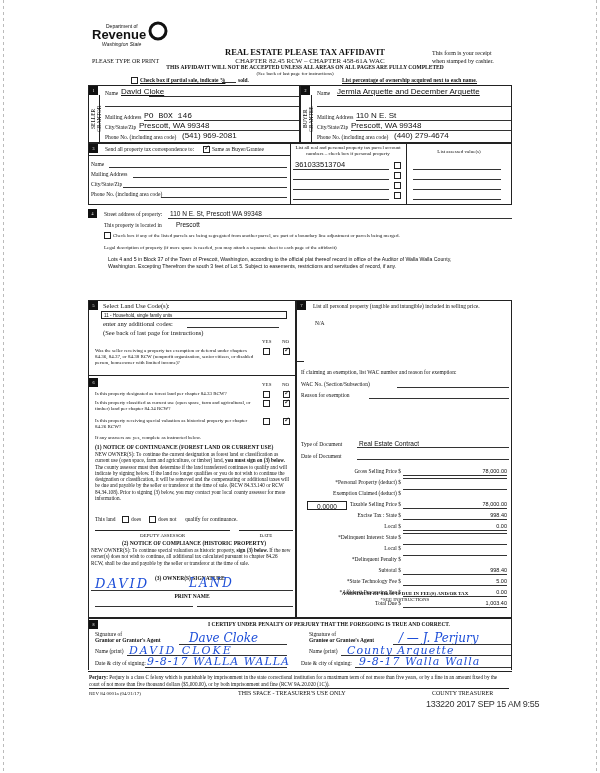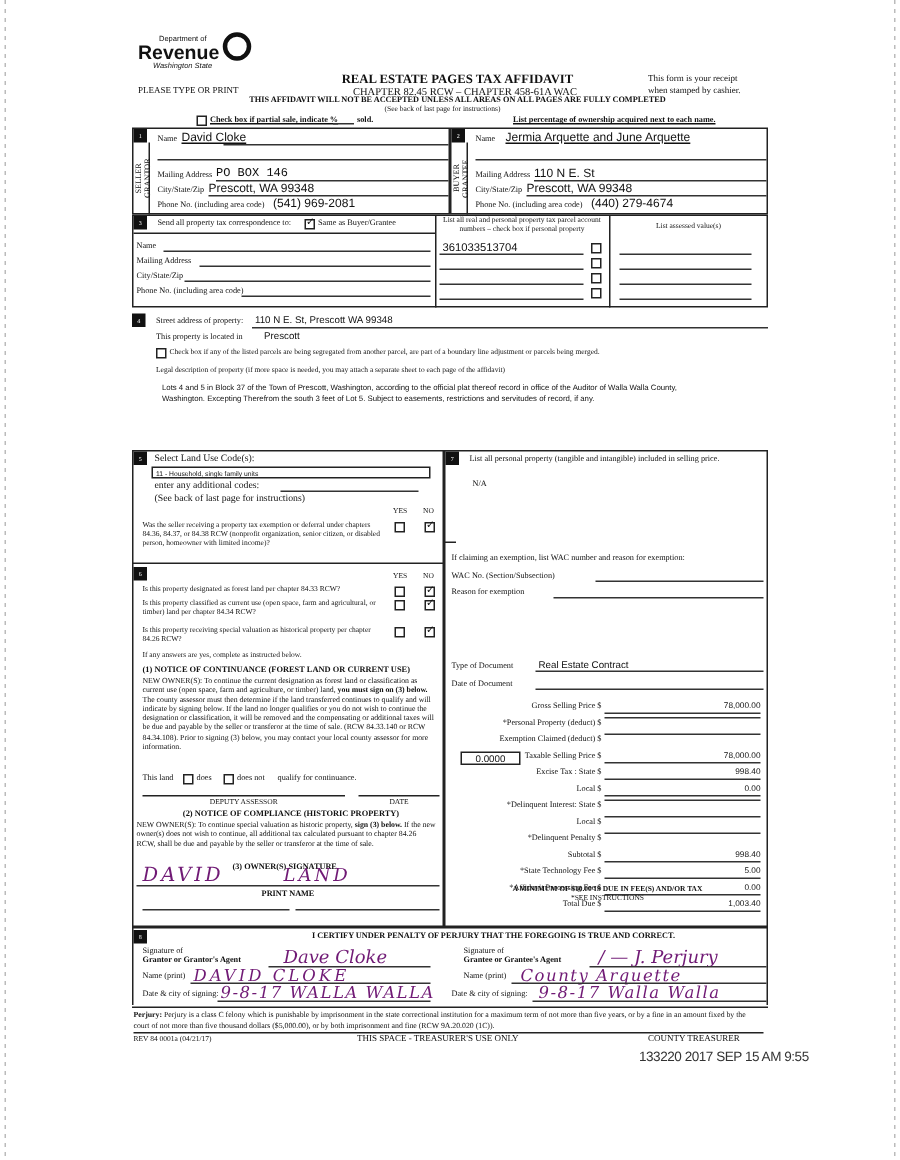--- a/index.html
+++ b/index.html
@@ -2,21 +2,21 @@
 <html><head>
 <meta charset="utf-8">
 <style>
   html, body { margin:0; padding:0; background:#fff; }
   body { width:600px; height:773px; position:relative; overflow:hidden; font-family:"Liberation Serif", serif; color:#111; }
   .edge-l { position:absolute; left:3px; top:0; width:1px; height:773px; background:repeating-linear-gradient(#bbb 0 3px, transparent 3px 6px); }
   .edge-r { position:absolute; left:596px; top:0; width:1px; height:773px; background:repeating-linear-gradient(#bbb 0 3px, transparent 3px 6px); }
   .abs { position:absolute; }
   .hand { font-family:"Liberation Sans", sans-serif; color:#111; }
   .sans { font-family:"Liberation Sans", sans-serif; }
-  .sig { font-family:"DejaVu Serif", serif; font-style:italic; color:#701a75; }
+  .sig { font-family:"DejaVu Serif", serif; font-style:italic; color:#1d4ed8; }
   .box { position:absolute; border:1px solid #222; box-sizing:border-box; }
   .numtag { position:absolute; width:9px; height:9px; background:#111; color:#fff; font-size:4px; text-align:center; line-height:9px; }
   .ul { position:absolute; border-bottom:1px solid #333; }
   .cb { position:absolute; width:7px; height:7px; border:1px solid #222; box-sizing:border-box; background:#fff; }
   .cb.checked::after { content:"✓"; position:absolute; left:0; top:-3px; font-size:7px; line-height:9px; }
   .t5 { font-size:5px; line-height:6px; }
   .t55 { font-size:5.5px; line-height:7px; }
   .t6 { font-size:6px; line-height:7px; }
   .t65 { font-size:6.5px; line-height:8px; }
   .b { font-weight:bold; }
@@ -33,21 +33,21 @@
 <div class="abs" style="left:92px;top:20px;width:80px;height:32px;">
   <div class="abs sans t5" style="left:14px;top:3px;">Department of</div>
   <div class="abs sans b" style="left:0;top:8px;font-size:13px;line-height:13px;">Revenue</div>
   <div class="abs sans t5" style="left:10px;top:21px;font-style:italic;">Washington State</div>
   <svg class="abs" style="left:56px;top:1px;" width="20" height="20" viewBox="0 0 20 20">
     <circle cx="10" cy="10" r="8" fill="none" stroke="#111" stroke-width="3"></circle>
     <path d="M6 14 Q10 4 15 9" fill="none" stroke="#fff" stroke-width="2"></path>
   </svg>
 </div>
 
-<div class="abs b center" style="left:200px;top:48px;width:210px;font-size:8.5px;line-height:9px;">REAL ESTATE PAGES TAX AFFIDAVIT</div>
+<div class="abs b center" style="left:200px;top:48px;width:210px;font-size:8.5px;line-height:9px;">REAL ESTATE PLEASE TAX AFFIDAVIT</div>
 <div class="abs t6" style="left:92px;top:58px;">PLEASE TYPE OR PRINT</div>
 <div class="abs center" style="left:205px;top:57px;width:210px;font-size:7px;line-height:8px;">CHAPTER 82.45 RCW – CHAPTER 458-61A WAC</div>
 <div class="abs b center" style="left:120px;top:64px;width:370px;font-size:5.5px;line-height:7px;">THIS AFFIDAVIT WILL NOT BE ACCEPTED UNLESS ALL AREAS ON ALL PAGES ARE FULLY COMPLETED</div>
 <div class="abs t6" style="left:432px;top:50px;">This form is your receipt</div>
 <div class="abs t6" style="left:432px;top:58px;">when stamped by cashier.</div>
 <div class="abs t5 center" style="left:235px;top:71px;width:120px;">(See back of last page for instructions)</div>
 <div class="cb" style="left:131px;top:77px;"></div>
 <div class="abs t55 b" style="left:140px;top:77px;text-decoration:underline;">Check box if partial sale, indicate %</div>
 <div class="ul" style="left:222px;top:82px;width:14px;"></div>
 <div class="abs t55 b" style="left:238px;top:77px;">sold.</div>
@@ -71,21 +71,21 @@
   <div class="abs t55" style="left:16px;top:48px;">Phone No. (including area code)</div>
   <div class="abs hand" style="left:93px;top:45px;font-size:8px;">(541) 969-2081</div>
 </div>
 
 <div class="box" style="left:300px;top:85px;width:212px;height:58px;">
   <div class="numtag" style="left:0;top:0;">2</div>
   <div class="abs" style="left:0;top:9px;width:10px;height:48px;border-right:1px solid #222;">
     <div class="vlbl" style="left:1px;top:4px;height:40px;">BUYER GRANTEE</div>
   </div>
   <div class="abs t55" style="left:16px;top:4px;">Name</div>
-  <div class="abs hand" style="left:36px;top:1px;font-size:8px;text-decoration:underline;">Jermia Arquette and June Arquette</div>
+  <div class="abs hand" style="left:36px;top:1px;font-size:8px;text-decoration:underline;">Jermia Arquette and December Arquette</div>
   <div class="ul" style="left:16px;top:20px;width:194px;"></div>
   <div class="abs t55" style="left:16px;top:28px;">Mailing Address</div>
   <div class="abs hand" style="left:55px;top:25px;font-size:8px;">110 N E. St</div>
   <div class="ul" style="left:55px;top:34px;width:155px;"></div>
   <div class="abs t55" style="left:16px;top:38px;">City/State/Zip</div>
   <div class="abs hand" style="left:50px;top:35px;font-size:8px;">Prescott, WA 99348</div>
   <div class="ul" style="left:50px;top:44px;width:160px;"></div>
   <div class="abs t55" style="left:16px;top:48px;">Phone No. (including area code)</div>
   <div class="abs hand" style="left:93px;top:45px;font-size:8px;">(440) 279-4674</div>
 </div>

